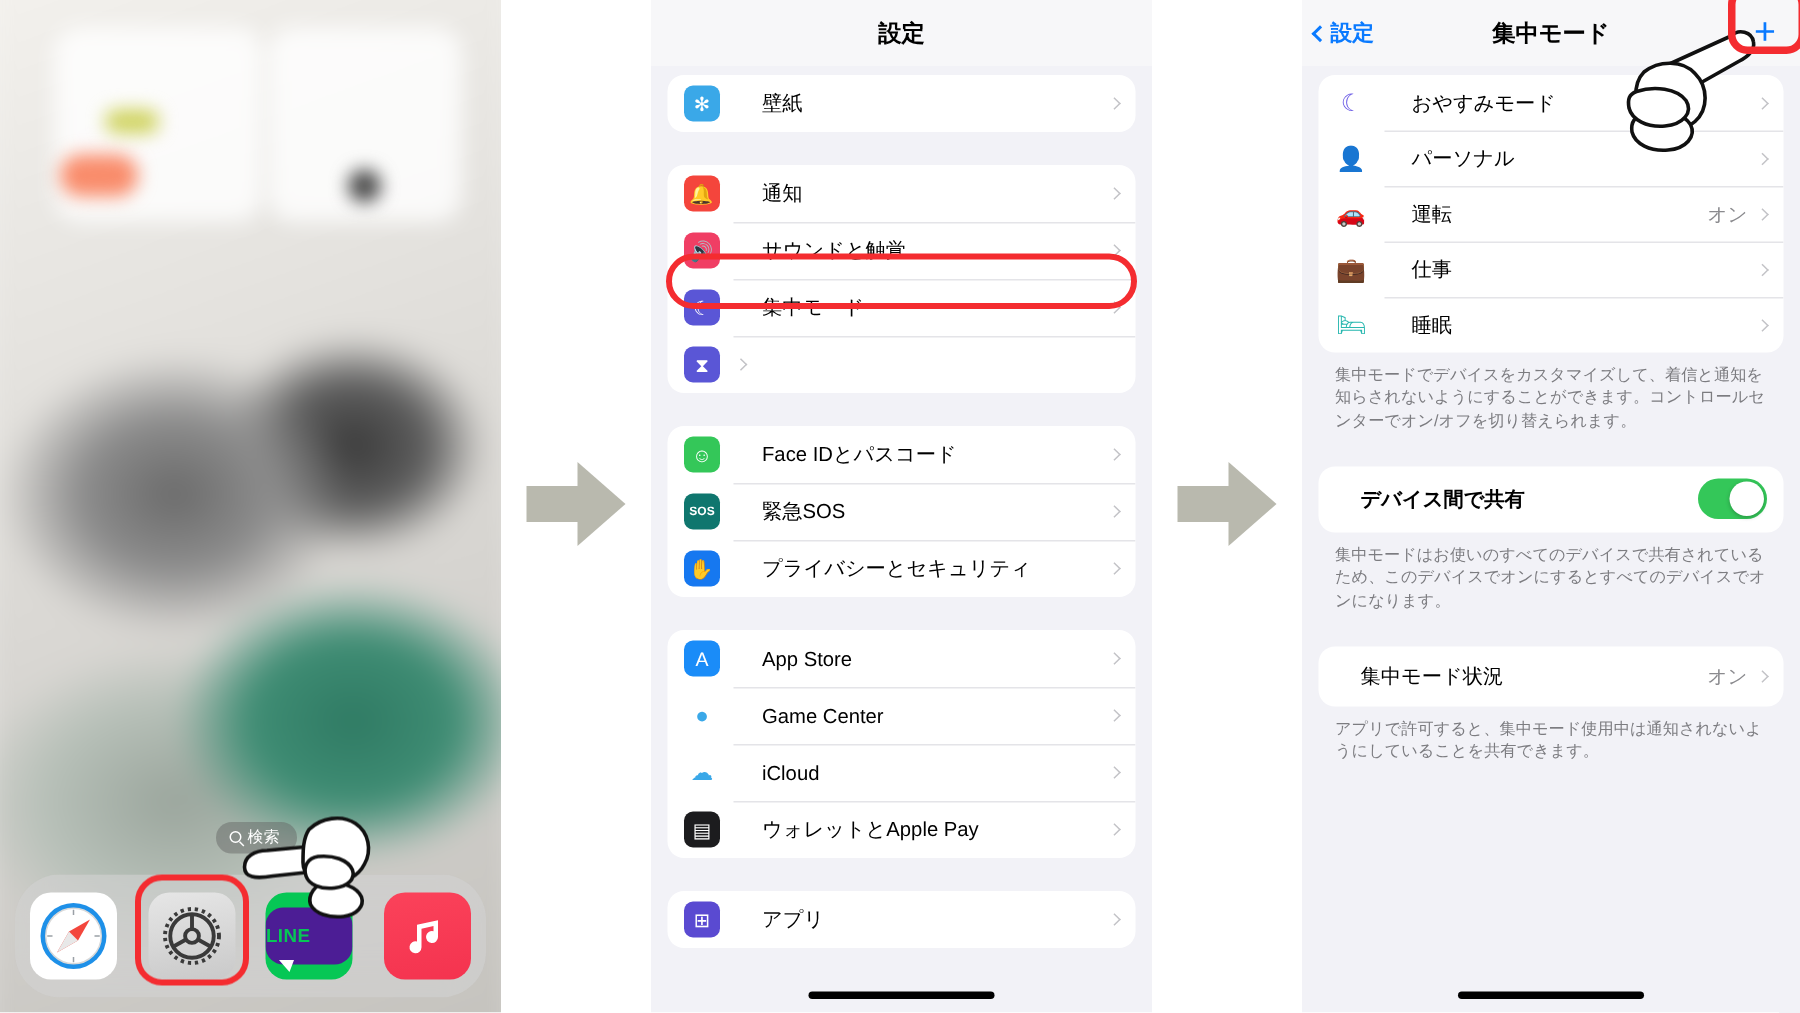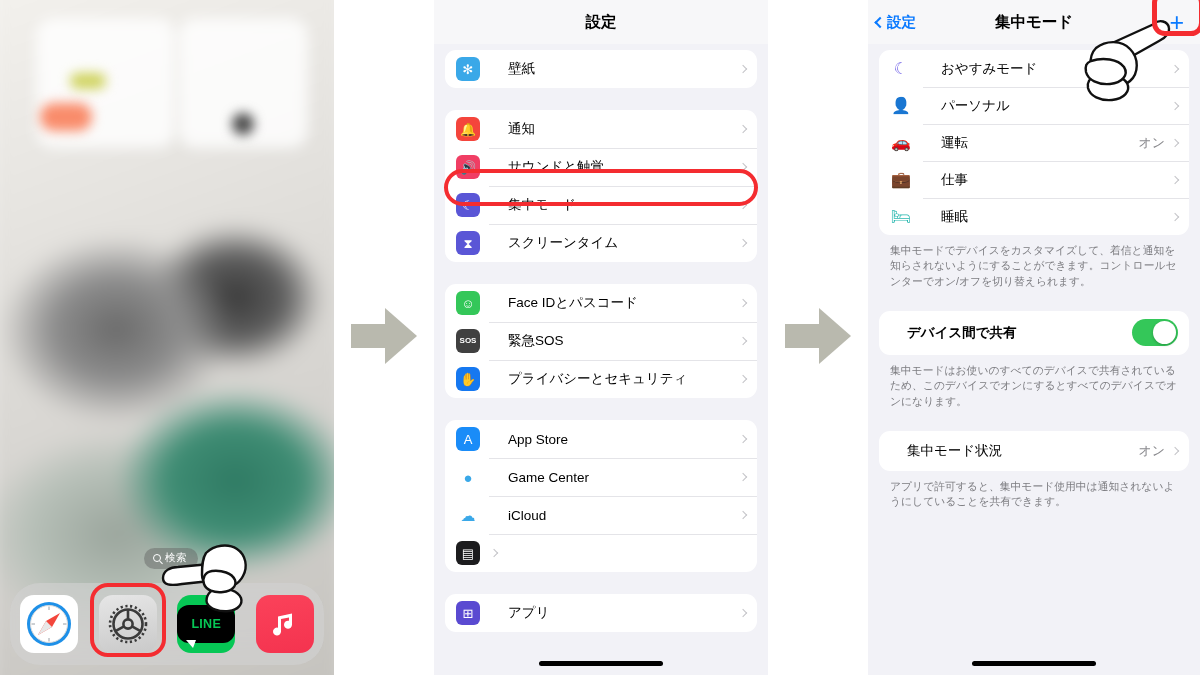--- a/index.html
+++ b/index.html
@@ -175,22 +175,22 @@
     position: absolute; bottom: 9px; left: 50%; transform: translateX(-50%);
     width: 124px; height: 5px; border-radius: 3px; background: #000;
   }
   #ring-plus { position:absolute; left: 1152px; top: -10px; width: 52px; height: 46px; border-radius: 13px; border: 5px solid #f42c30; }
 
   
   .hand { position: absolute; }
 
   
   .line-bubble {
-    width: 64px; height: 38px; background: #000000; border-radius: 12px;
-    display:flex; align-items:center; justify-content:center;
+    width: 64px; height: 38px; background: #4c1d95; border-radius: 12px;
+    display:flex; align-items:center; justify-content:flex-start;
     position: relative;
   }
   .line-bubble::after {
     content:""; position:absolute; bottom:-5px; left: 9px;
     width: 0; height: 0;
     border-left: 7px solid transparent; border-right: 3px solid transparent;
     border-top: 8px solid #fff;
   }
   .line-bubble span { color:#06c755; font-weight: bold; font-size: 12.5px; letter-spacing:.3px; }
 </style>
@@ -296,32 +296,31 @@
               <span class="label">サウンドと触覚</span>
               <span class="chev"></span>
             </div>
             <div class="row">
               <span class="ico" style="background: rgb(90, 86, 214);">☾</span>
               <span class="label">集中モード</span>
               <span class="chev"></span>
             </div>
             <div class="row">
               <span class="ico" style="background: rgb(90, 86, 214);">⧗</span>
-              <span class="label">スクリーンタイム</span>
               <span class="chev"></span>
             </div>
           </div>
           <div class="group" style="margin-top: 18px;">
             <div class="row">
               <span class="ico" style="background: rgb(52, 199, 89);">☺</span>
               <span class="label">Face IDとパスコード</span>
               <span class="chev"></span>
             </div>
             <div class="row">
-              <span class="ico" style="background: #404040; font-size: 8px; font-weight: bold;">SOS</span>
+              <span class="ico" style="background: #0f766e; font-size: 8px; font-weight: bold;">SOS</span>
               <span class="label">緊急SOS</span>
               <span class="chev"></span>
             </div>
             <div class="row">
               <span class="ico" style="background: rgb(22, 120, 240);">✋</span>
               <span class="label">プライバシーとセキュリティ</span>
               <span class="chev"></span>
             </div>
           </div>
           <div class="group" style="margin-top: 18px;">
@@ -335,20 +334,21 @@
               <span class="label">Game Center</span>
               <span class="chev"></span>
             </div>
             <div class="row">
               <span class="ico" style="background: rgb(255, 255, 255); color: rgb(58, 168, 232); font-size: 15px;">☁</span>
               <span class="label">iCloud</span>
               <span class="chev"></span>
             </div>
             <div class="row">
               <span class="ico" style="background: rgb(28, 28, 30);">▤</span>
+              <span class="label">ウォレットとApple Pay</span>
               <span class="chev"></span>
             </div>
           </div>
           <div class="group" style="margin-top: 18px;">
             <div class="row">
               <span class="ico" style="background: rgb(90, 74, 209);">⊞</span>
               <span class="label">アプリ</span>
               <span class="chev"></span>
             </div>
           </div>

